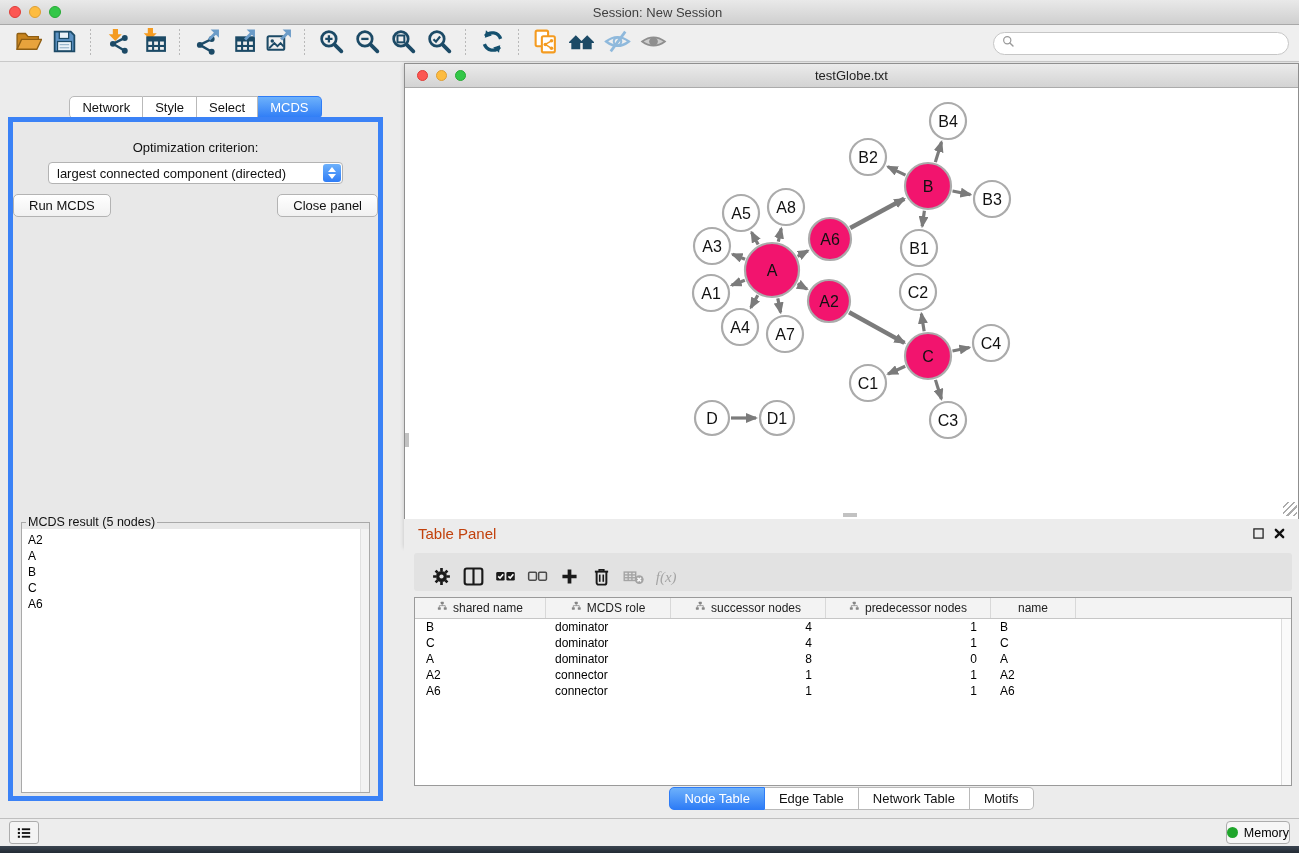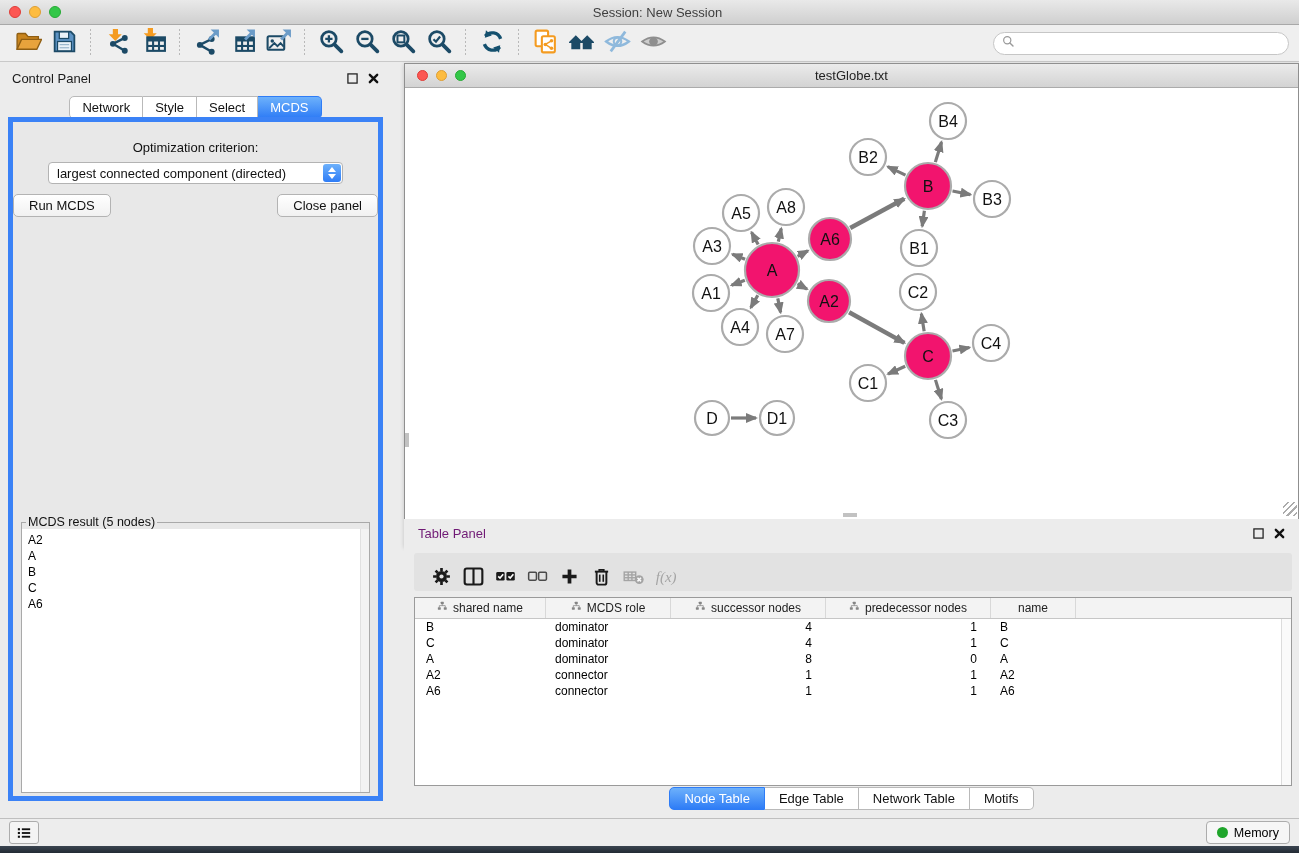--- a/index.html
+++ b/index.html
@@ -80,21 +80,21 @@
   .nw-title { position:absolute; left:0; right:0; text-align:center; font-size:13px; color:#222; }
   .nw-canvas { position:relative; width:100%; height:429px; background:#FFF; overflow:hidden; }
   .resize-grip { position:absolute; right:1px; bottom:1px; width:14px; height:14px;
     background:repeating-linear-gradient(135deg, transparent 0 3px, #ABABAB 3px 4.5px); }
   .mark-v { position:absolute; left:0; top:345px; width:4px; height:14px; background:#C2C2C2; }
   .mark-h { position:absolute; bottom:0; left:438px; width:14px; height:4px; background:#C2C2C2; }
 
   
   .table-panel { position:absolute; left:404px; top:519px; width:895px; height:299px; background:#ECECEC; }
   .tp-header { height:28px; display:flex; align-items:center; padding:0 14px; }
-  .tp-header .hdr-title { font-size:13px; color:#701a75; }
+  .tp-header .hdr-title { font-size:15px; color:#c2410c; }
   .tp-toolbar { position:absolute; left:10px; right:7px; top:34px; height:38px;
     background:#E2E2E2; border-radius:3px; display:flex; align-items:flex-end; gap:6px; padding:0 14px; }
   .tpt-btn { width:26px; height:26px; display:flex; align-items:center; justify-content:center; }
   .tpt-btn svg { width:23px; height:23px; }
   .node-table { position:absolute; left:10px; right:7px; top:78px; height:189px;
     background:#FFF; border:1px solid #9A9A9A; overflow:hidden; }
   .nt-header { display:flex; height:21px; background:#F3F3F3; border-bottom:1px solid #C6C6C6; }
   .nt-th { display:flex; align-items:center; justify-content:center; gap:5px; font-size:12px;
     color:#222; border-right:1px solid #D8D8D8; flex:none; }
   .nt-th svg { width:11px; height:11px; }
@@ -105,21 +105,21 @@
   .tp-tabs { position:absolute; left:0; right:0; top:268px; display:flex; justify-content:center; }
   .tp-tabs .seg-tab { padding:3px 14px; font-size:13px; }
 
   
   .statusbar { position:absolute; left:0; top:818px; width:1299px; height:28px;
     background:#EDEDED; border-top:1px solid #BFBFBF; display:flex; align-items:center; padding:0 9px; }
   .menu-btn { width:30px; height:23px; background:#F4F4F4; border:1px solid #ACACAC;
     border-radius:3px; display:flex; align-items:center; justify-content:center; }
   .menu-btn svg { width:16px; height:16px; }
   .memory-btn { margin-left:auto; height:23px; background:#F6F6F6; border:1px solid #ACACAC;
-    border-radius:4px; display:flex; align-items:center; gap:6px; padding:0 10px;
+    border-radius:4px; display:flex; align-items:center; gap:6px; padding:0 0;
     font-family:"Liberation Sans",sans-serif; font-size:12.5px; color:#000; }
   .memory-dot { width:11px; height:11px; border-radius:50%; background:#1FA52B; }
   .bottom-strip { position:absolute; left:0; top:846px; width:1299px; height:7px;
     background:linear-gradient(#3A4450,#232B34); }
 </style>
 </head>
 <body>
 
 <div class="screen">
 
@@ -286,35 +286,20 @@
       <div class="search-box">
         <span><svg viewBox="0 0 26 26" width="13" height="13">
             <circle cx="10.5" cy="10.5" r="7.2" fill="none" stroke="#9A9A9A" stroke-width="2.4"></circle>
             <line x1="15.8" y1="15.8" x2="22" y2="22" stroke="#9A9A9A" stroke-width="2.8" stroke-linecap="round"></line>
           </svg></span>
         <input placeholder="" style="">
       </div>
     </div>
 
   <div class="control-panel">
-    <div class="cp-header">
-      <span class="hdr-title">Control Panel</span>
-      <span class="hdr-icons">
-        <span>
-            <svg viewBox="0 0 12 12">
-              <rect x="1" y="1" width="10" height="10" fill="none" stroke="#222" stroke-width="1.4"></rect>
-            </svg>
-          </span>
-        <span>
-            <svg viewBox="0 0 12 12">
-              <path d="M2 2 L10 10 M10 2 L2 10" stroke="#111" stroke-width="2.6" stroke-linecap="round"></path>
-            </svg>
-          </span>
-      </span>
-    </div>
     <div class="cp-tabs">
       <div class="seg" id="cp-tabs">
           <div class="seg-tab">Network</div>
           <div class="seg-tab">Style</div>
           <div class="seg-tab">Select</div>
           <div class="seg-tab active">MCDS</div>
         </div>
     </div>
     <div class="cp-body">
       <div class="opt-label">Optimization criterion:</div>

